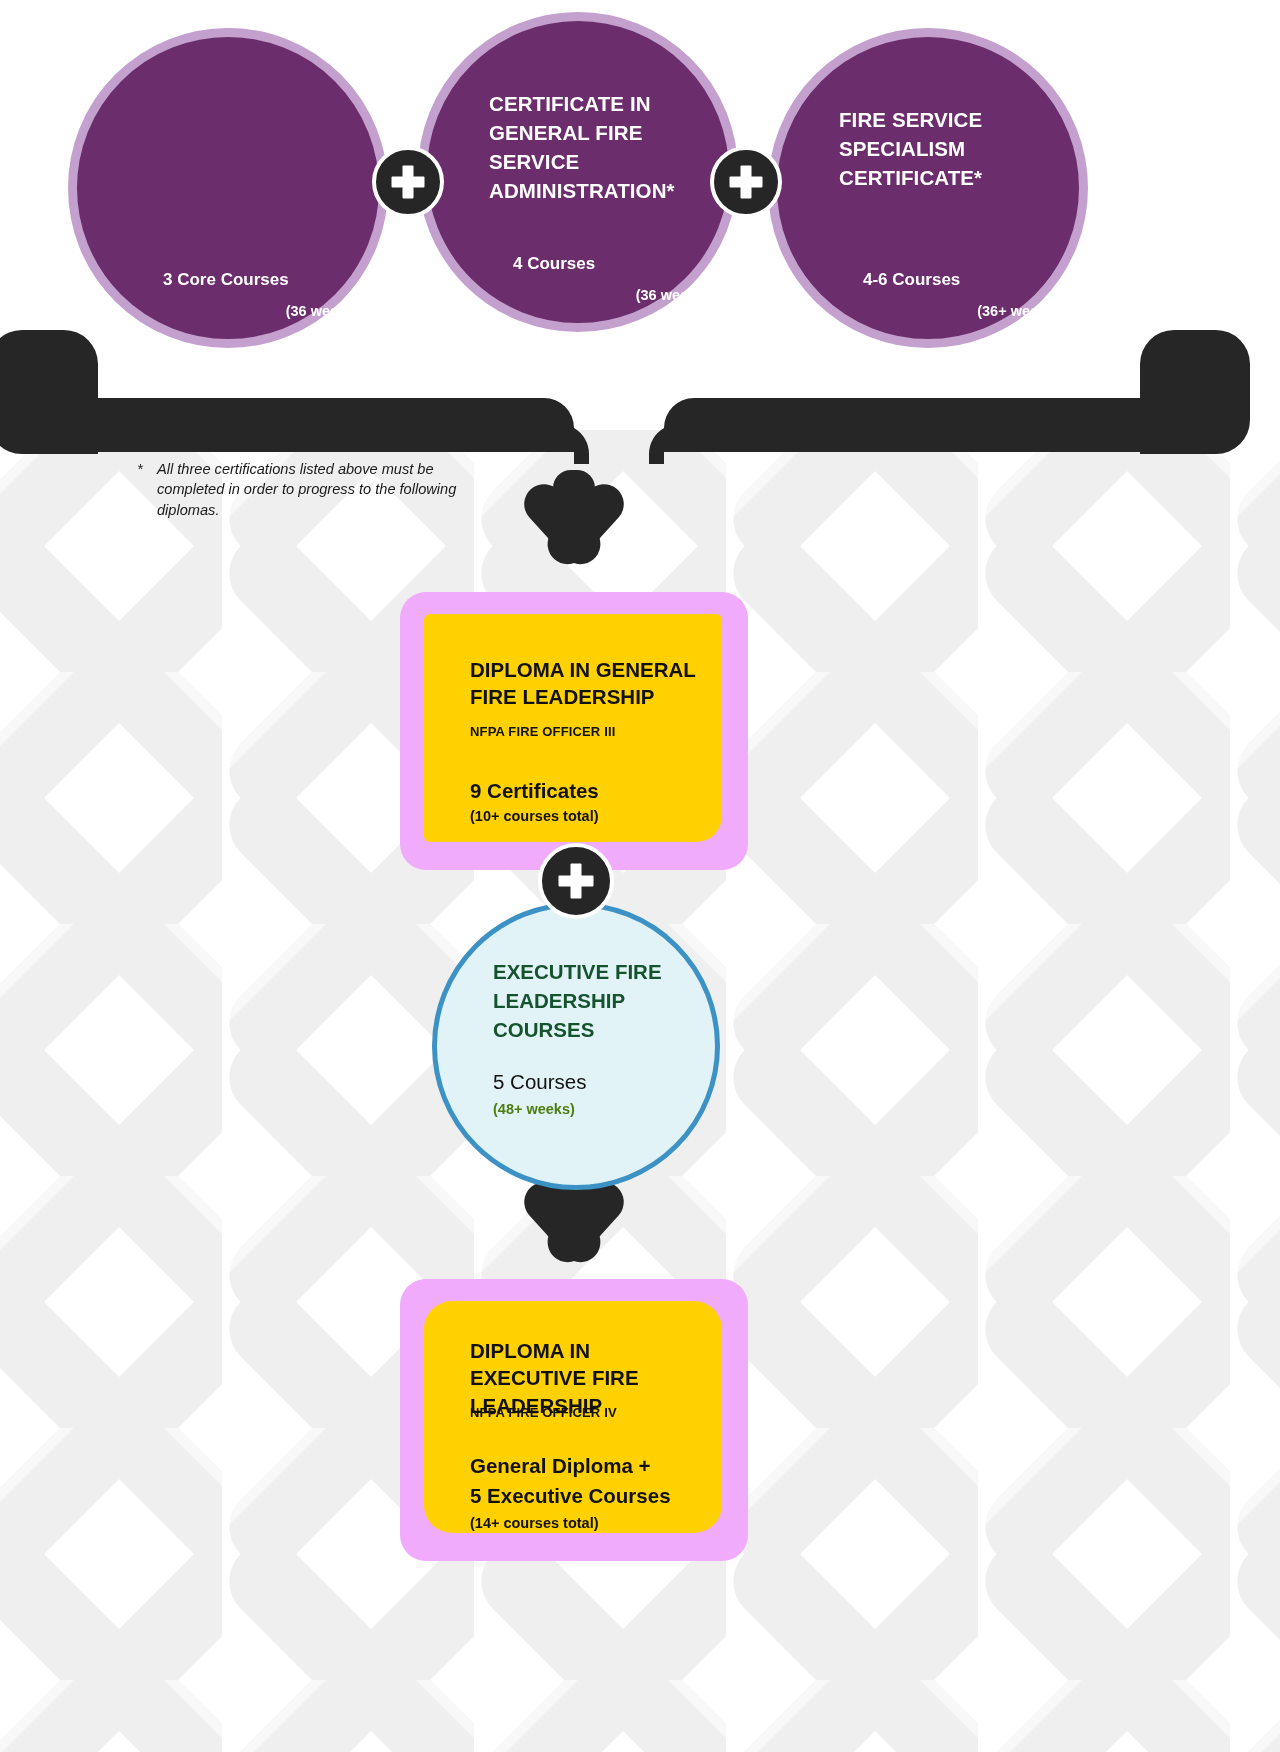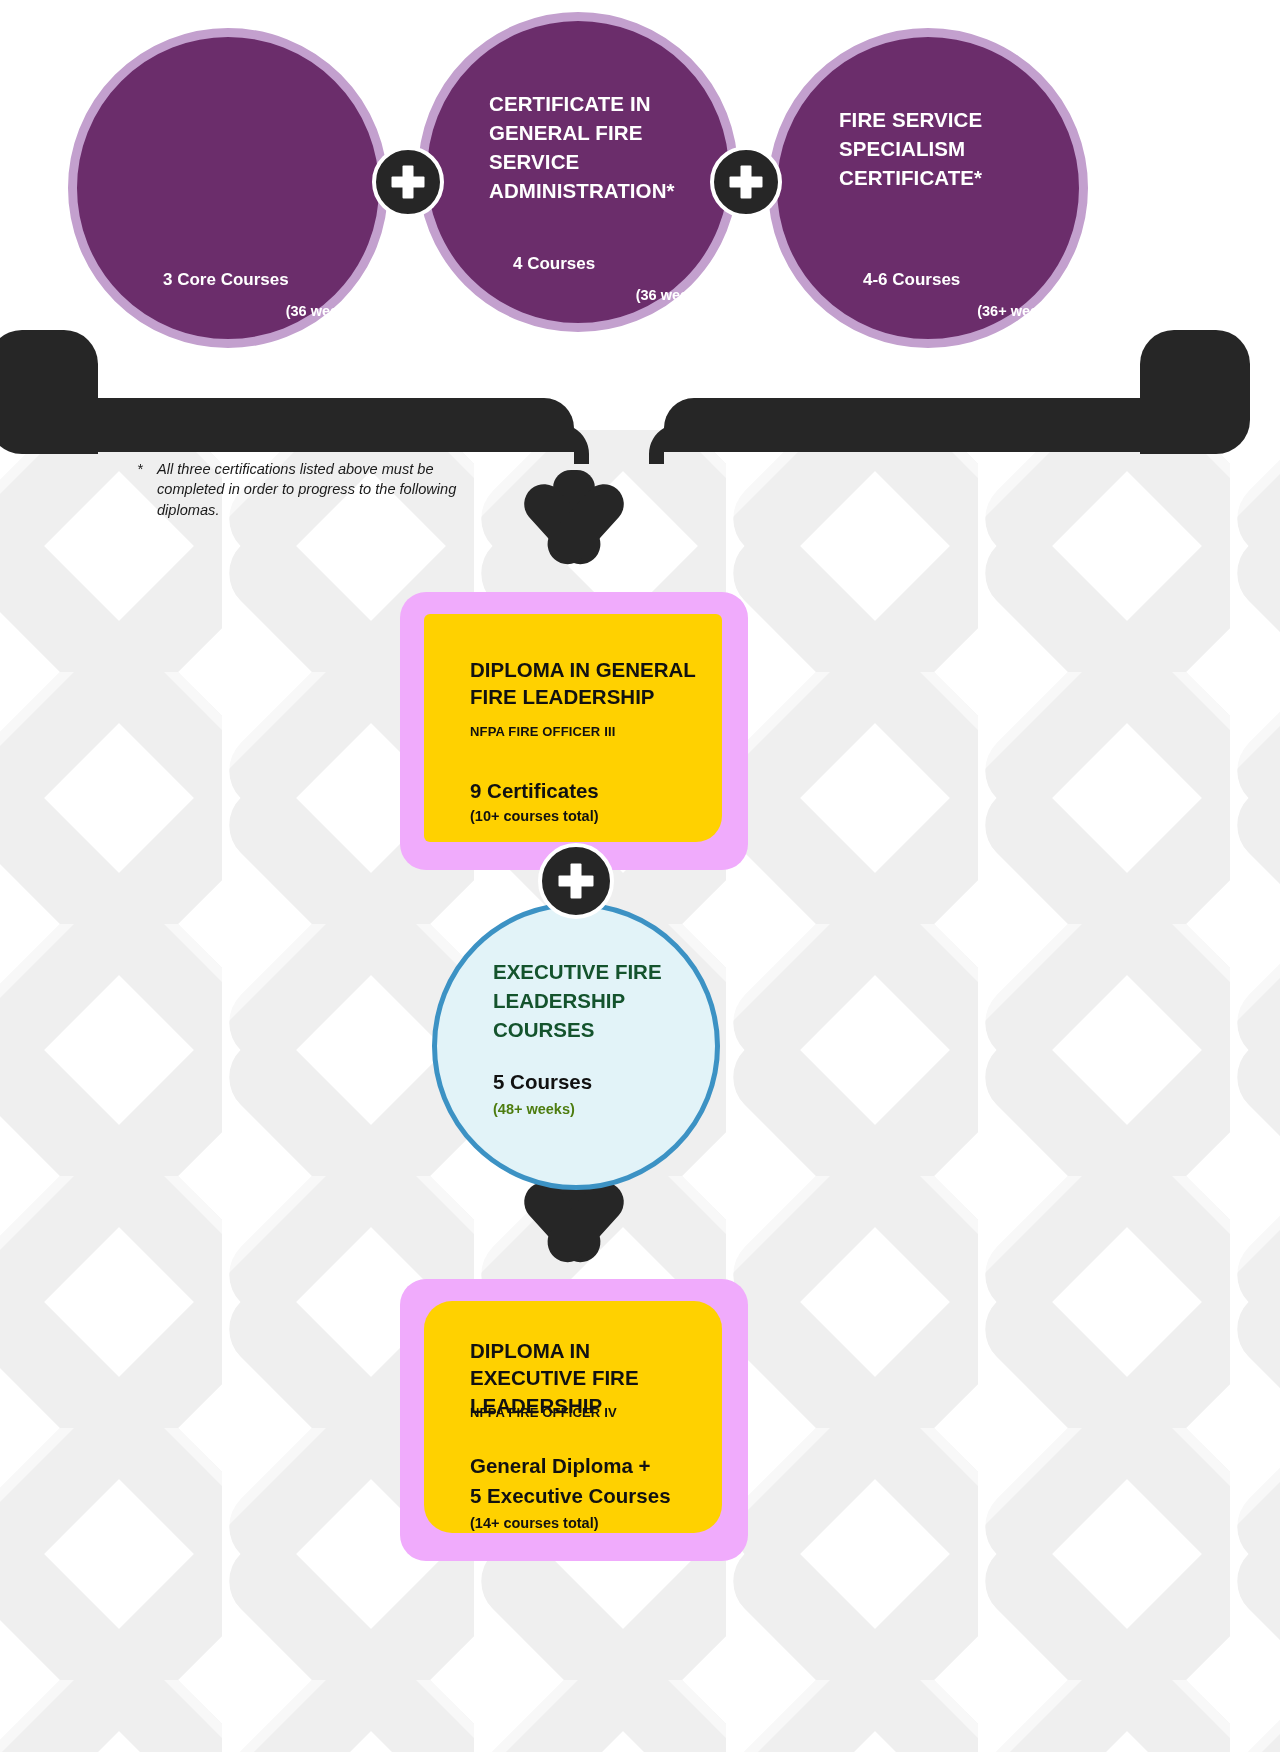--- a/index.html
+++ b/index.html
@@ -128,21 +128,21 @@
     box-sizing:border-box;
     z-index:4;
   }
   #blue-circle .btitle{
     position:absolute;left:56px;right:26px;top:50px;
     font-size:20.5px;font-weight:bold;line-height:1.42;
     color:#14532d;text-transform:uppercase;
   }
   #blue-circle .bqty{
     position:absolute;left:56px;right:20px;top:162px;
-    font-size:20.5px;font-weight:bold;line-height:1.24;color:#111111;
+    font-size:20.5px;font-weight:normal;line-height:1.24;color:#111111;
   }
   #blue-circle .bnote{
     position:absolute;left:56px;right:20px;top:194px;
     font-size:14.5px;font-weight:bold;line-height:1.2;color:#4d7c0f;
   }
 </style>
 </head>
 <body>
 
 <svg id="watermark" width="1280" height="1752" viewBox="0 0 1280 1752" aria-hidden="true">

